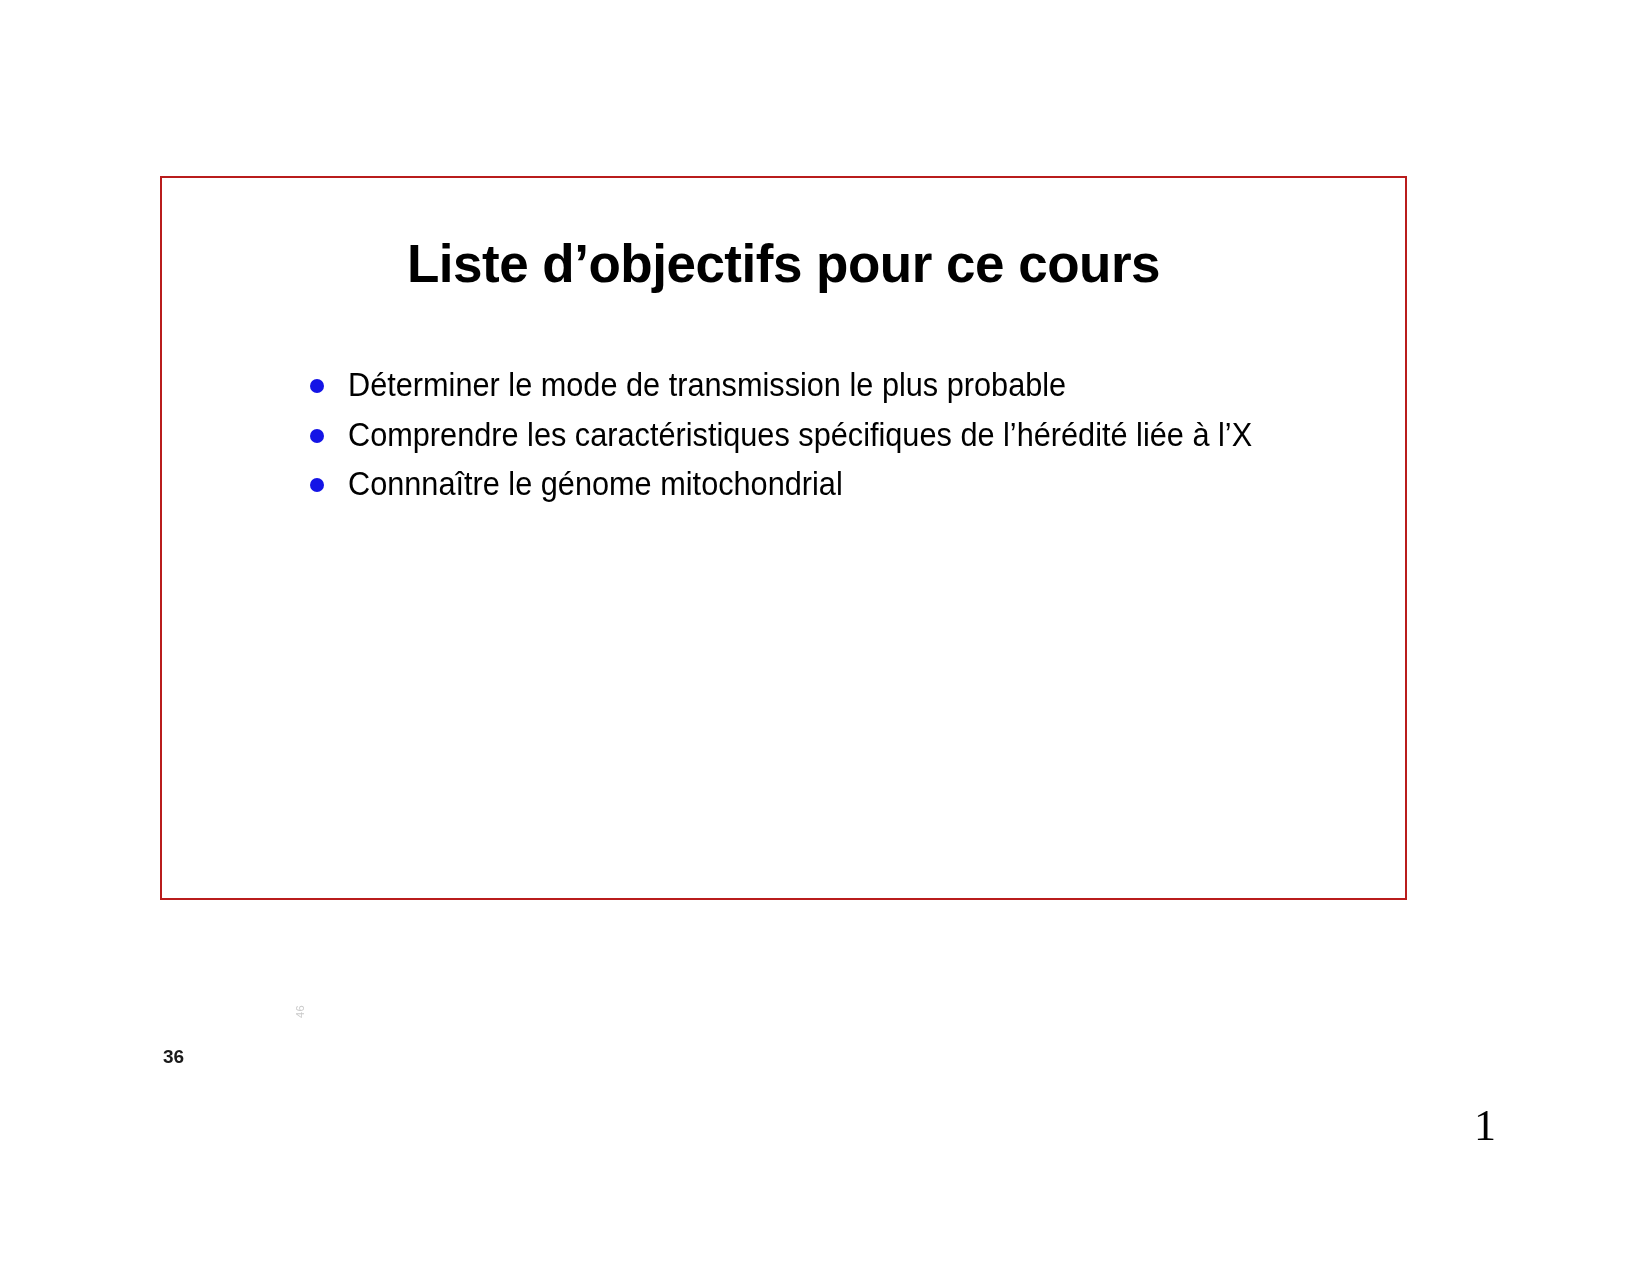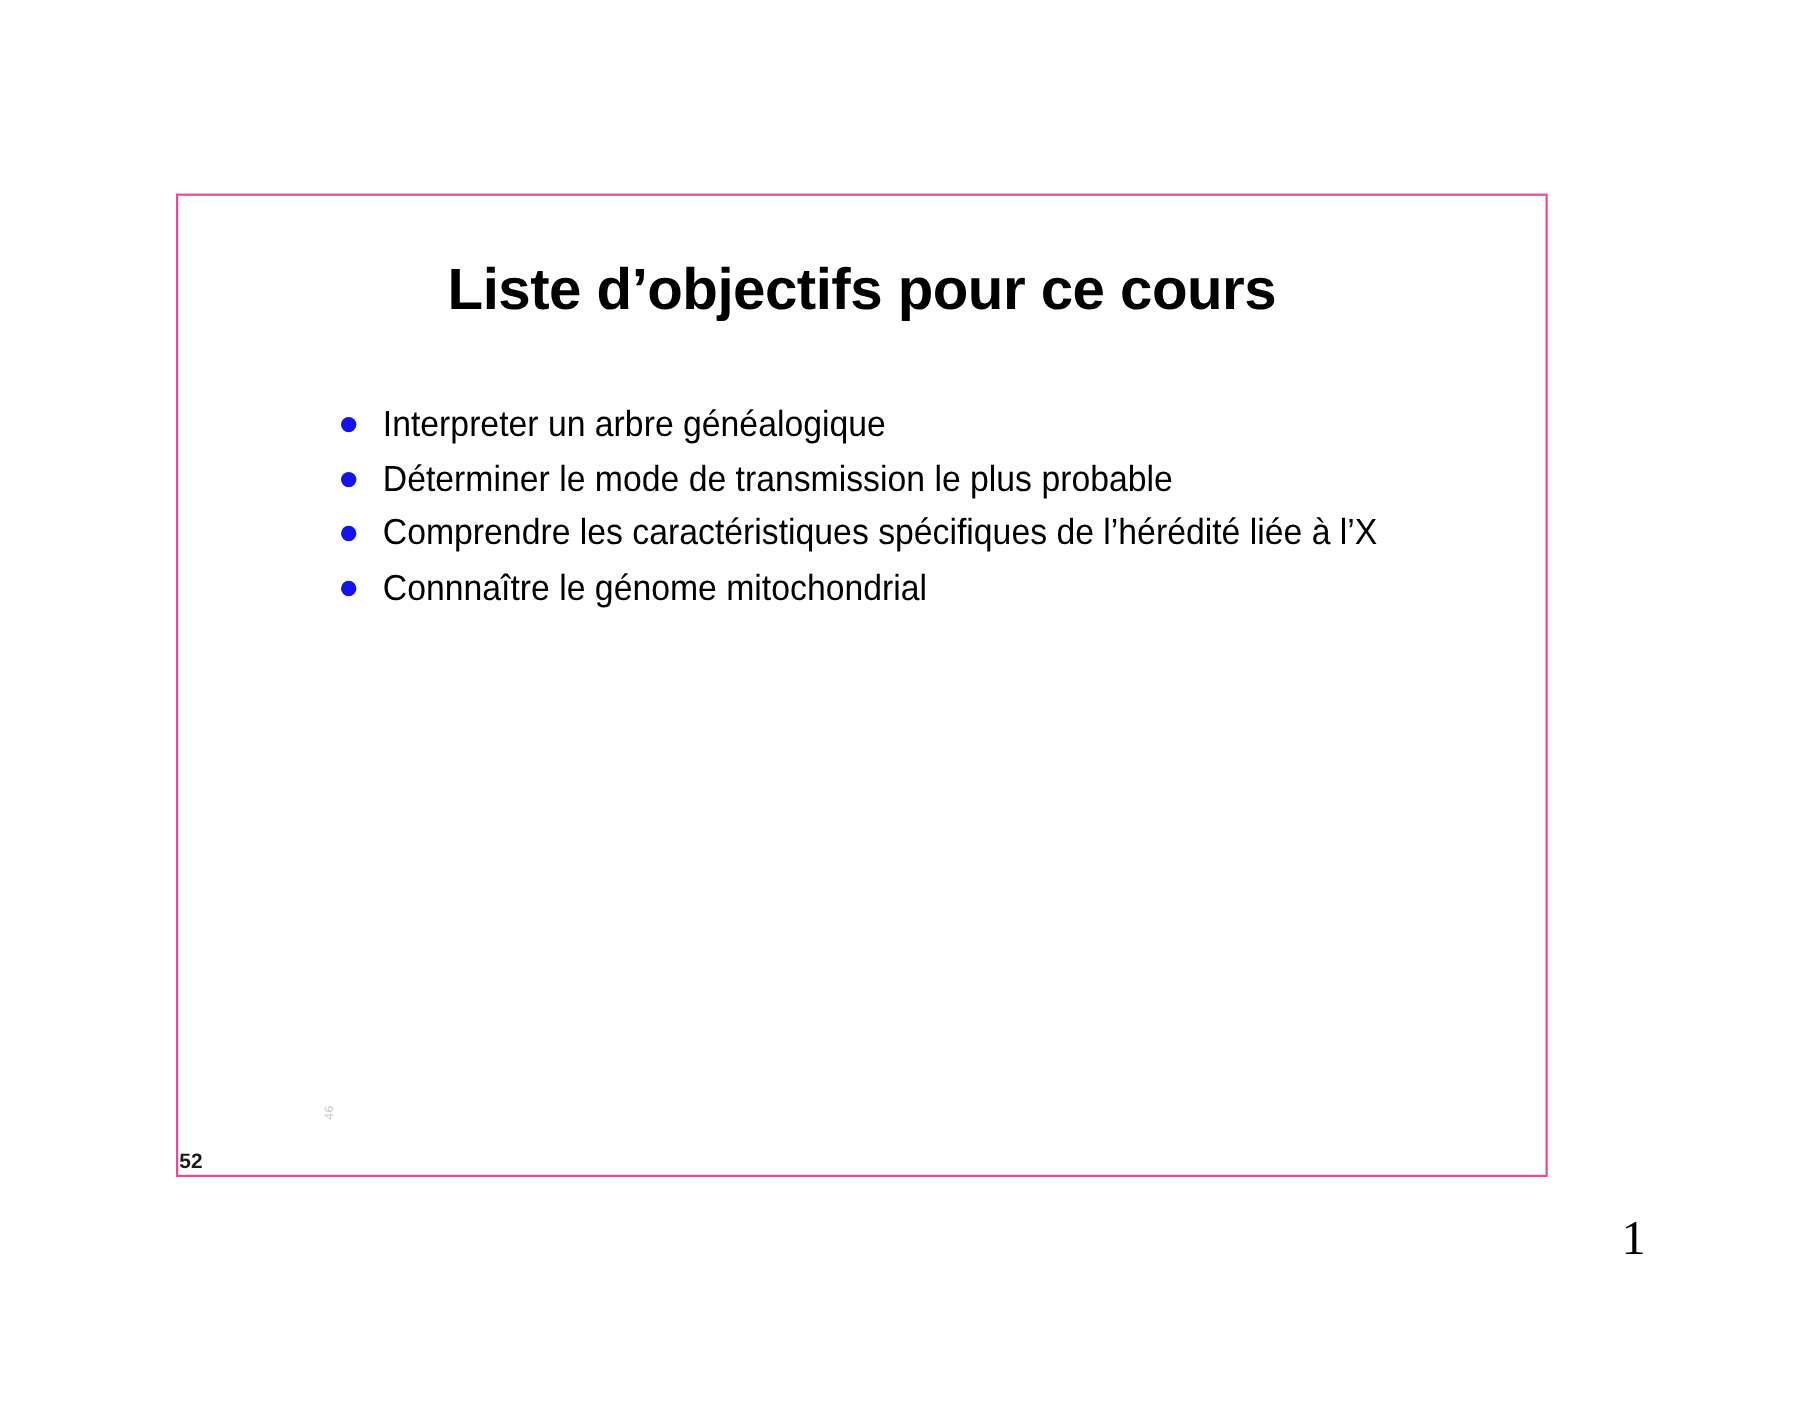--- a/index.html
+++ b/index.html
@@ -15,22 +15,22 @@
     color: #000000;
     overflow: hidden;
   }
 
   
   .slide-frame {
     position: absolute;
     left: 160px;
     top: 176px;
     width: 1247px;
-    height: 894px;
-    border: 2px solid #ec4899;
+    height: 724px;
+    border: 2px solid #b91c1c;
     background: #ffffff;
     box-sizing: border-box;
   }
 
   
   .slide-title {
     position: absolute;
     left: 0;
     right: 0;
     top: 58px;
@@ -118,24 +118,20 @@
 </style>
 </head>
 <body>
 
 <div class="slide-frame">
 
   <div class="slide-title">Liste d’objectifs pour ce cours</div>
 
   <ul class="bullet-list">
 
-    <li class="bullet-item">
-      <span class="bullet-marker"></span>
-      <span class="bullet-text">Interpreter un arbre généalogique</span>
-    </li>
 
     <li class="bullet-item">
       <span class="bullet-marker"></span>
       <span class="bullet-text">Déterminer le mode de transmission le plus probable</span>
     </li>
 
 
     <li class="bullet-item">
       <span class="bullet-marker"></span>
       <span class="bullet-text">Comprendre les caractéristiques spécifiques de l’hérédité liée à l’X</span>
@@ -146,15 +142,15 @@
       <span class="bullet-text">Connnaître le génome mitochondrial</span>
     </li>
 
 
   </ul>
 
   <div class="watermark">46</div>
 
 </div>
 
-<div class="slide-number">52</div>
+<div class="slide-number">36</div>
 
 <div class="page-number">1</div>
 
 </body></html>

